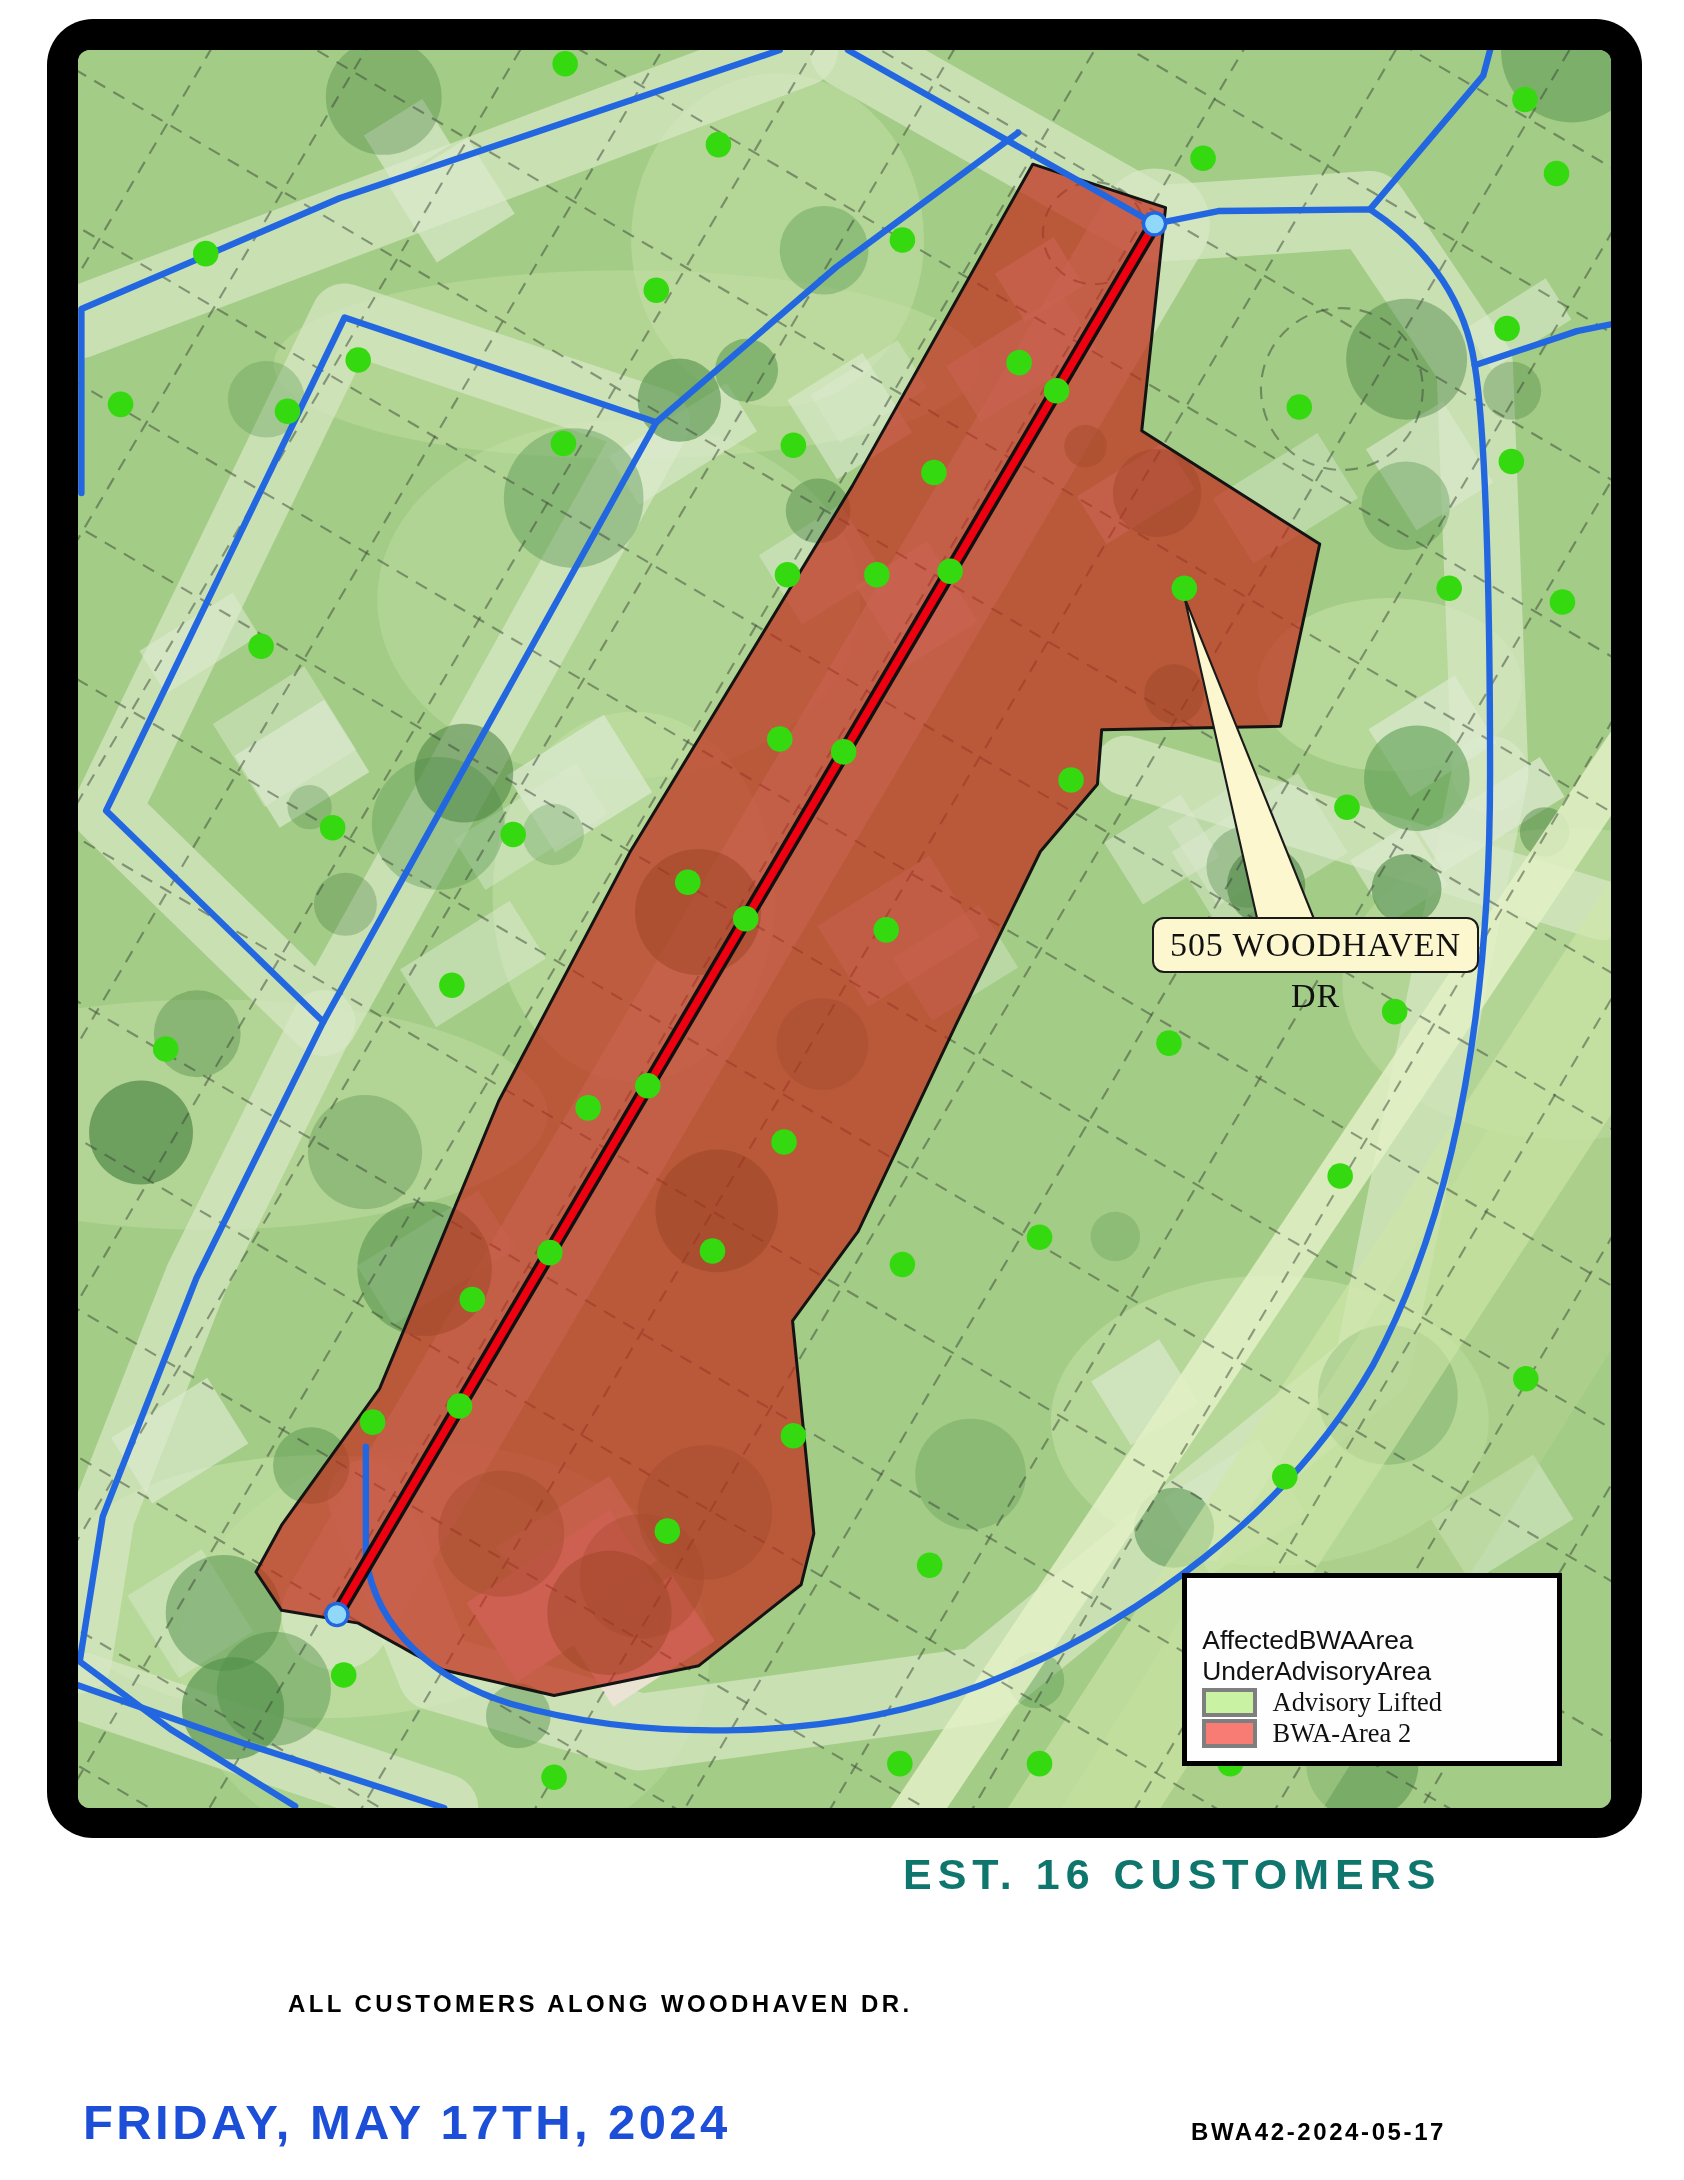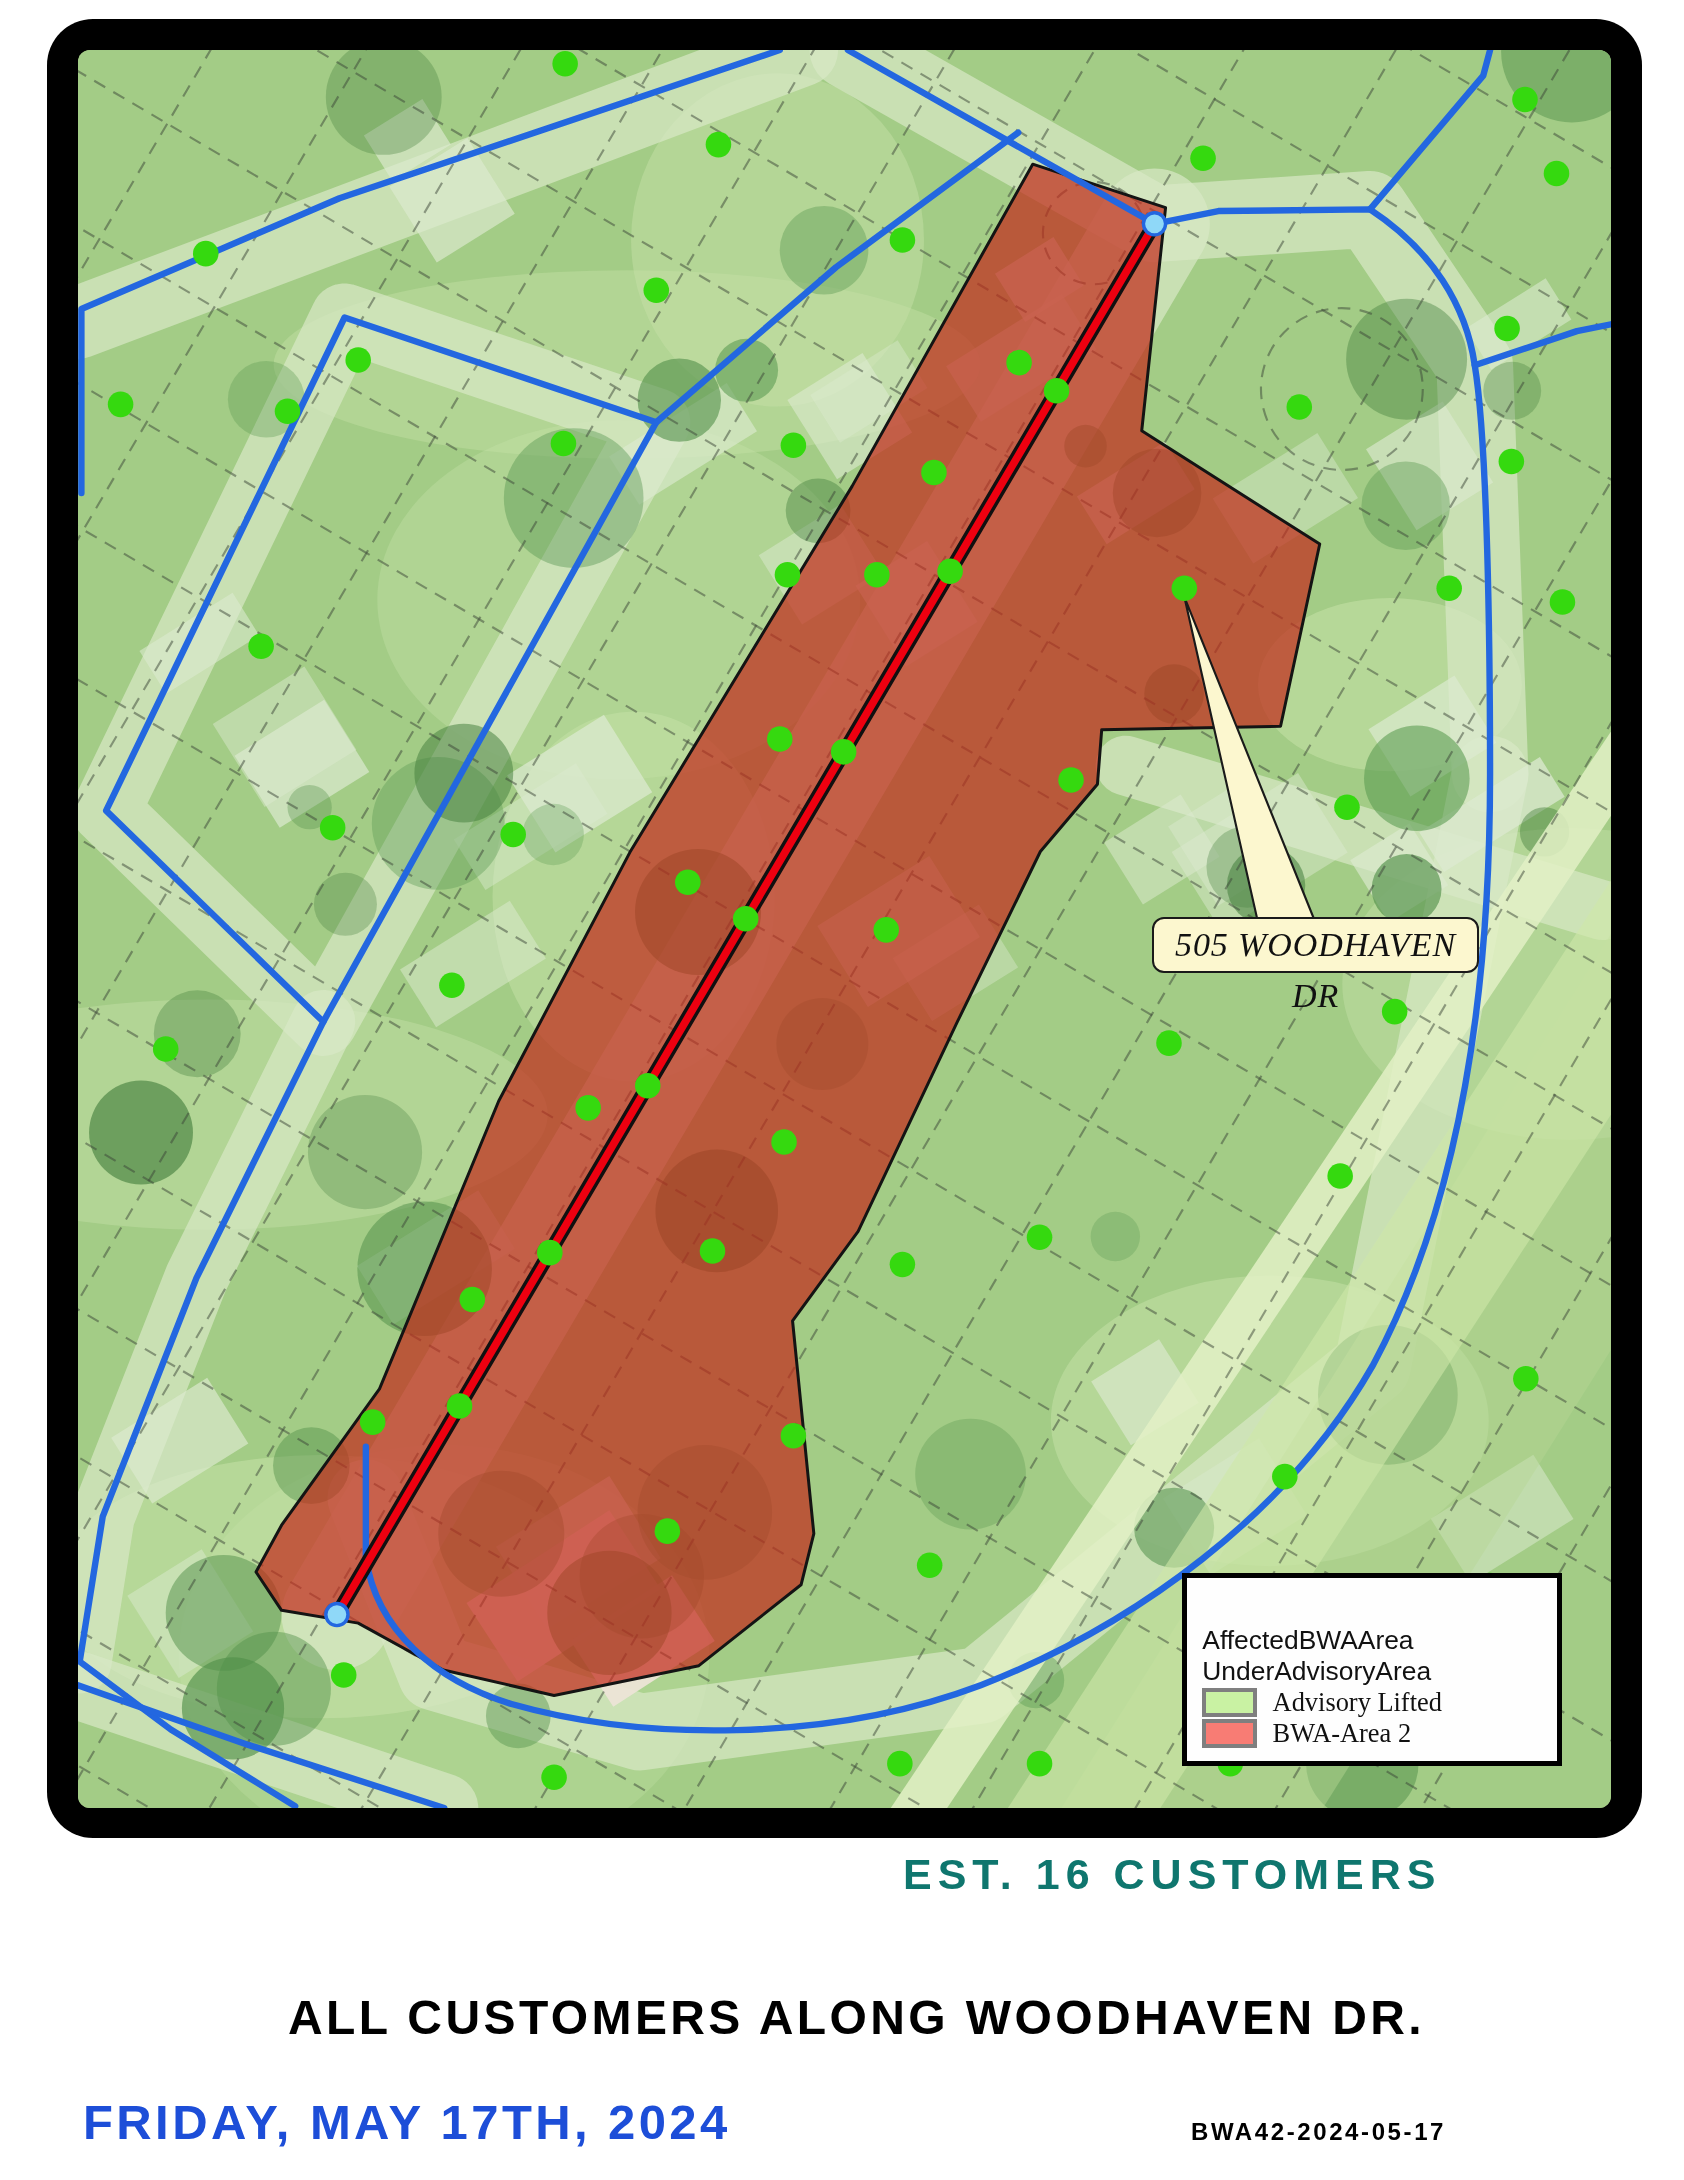--- a/index.html
+++ b/index.html
@@ -10,39 +10,39 @@
   .map-frame{position:absolute;left:47px;top:19px;width:1595px;height:1819px;
              background:#000;border-radius:46px;}
   .map-canvas{position:absolute;left:31px;top:31px;width:1533px;height:1758px;
               overflow:hidden;border-radius:12px;background:#a3cc86;}
   .map-canvas svg{display:block;}
 
   
   .callout{position:absolute;left:1074px;top:867px;width:327px;height:56px;
            background:#fcf7cf;border:2.6px solid #1a1a1a;border-radius:12px;
            font-family:"Liberation Serif",serif;font-size:34px;line-height:51px;
-           text-align:center;letter-spacing:0.9px;color:#111;box-sizing:border-box;font-style:italic;}
+           text-align:center;letter-spacing:0.9px;color:#111;box-sizing:border-box;}
 
   
   .legend{position:absolute;left:1104px;top:1523px;width:380px;height:193px;
           background:#fefefe;border:5.1px solid #000;box-sizing:border-box;
           padding:10.2px 15.3px 12px 15.3px;display:flex;flex-direction:column;
           justify-content:flex-end;font-size:26.4px;color:#111;}
   .legend-title{white-space:nowrap;}
   .legend-row{display:flex;align-items:center;gap:15.3px;}
   .swatch{width:55px;height:29px;border:4.3px solid #7f7f7f;box-sizing:border-box;
           display:inline-block;flex:0 0 auto;}
   .legend-label{white-space:nowrap;font-family:Liberation Serif, serif;}
 
   
   .f-title{position:absolute;left:83px;top:1847px;font-size:49px;font-weight:bold;
            letter-spacing:3.4px;color:#000;white-space:nowrap;}
   .f-cust{position:absolute;left:903px;top:1850px;font-size:43px;font-weight:bold;
           letter-spacing:6px;color:#0f766e;white-space:nowrap;}
-  .f-sub{position:absolute;left:288px;top:1990px;font-size:48px;font-weight:bold;
+  .f-sub{position:absolute;left:288px;top:1990px;font-size:24px;font-weight:bold;
          letter-spacing:3.4px;color:#000;white-space:nowrap;}
   .f-date{position:absolute;left:83px;top:2094px;font-size:49px;font-weight:bold;
           letter-spacing:3.4px;color:#1d4ed8;white-space:nowrap;}
   .f-ref{position:absolute;left:1191px;top:2118px;font-size:24px;font-weight:bold;
          letter-spacing:2.6px;color:#000;white-space:nowrap;}
 </style>
 </head>
 <body>
 
 <div class="page">

